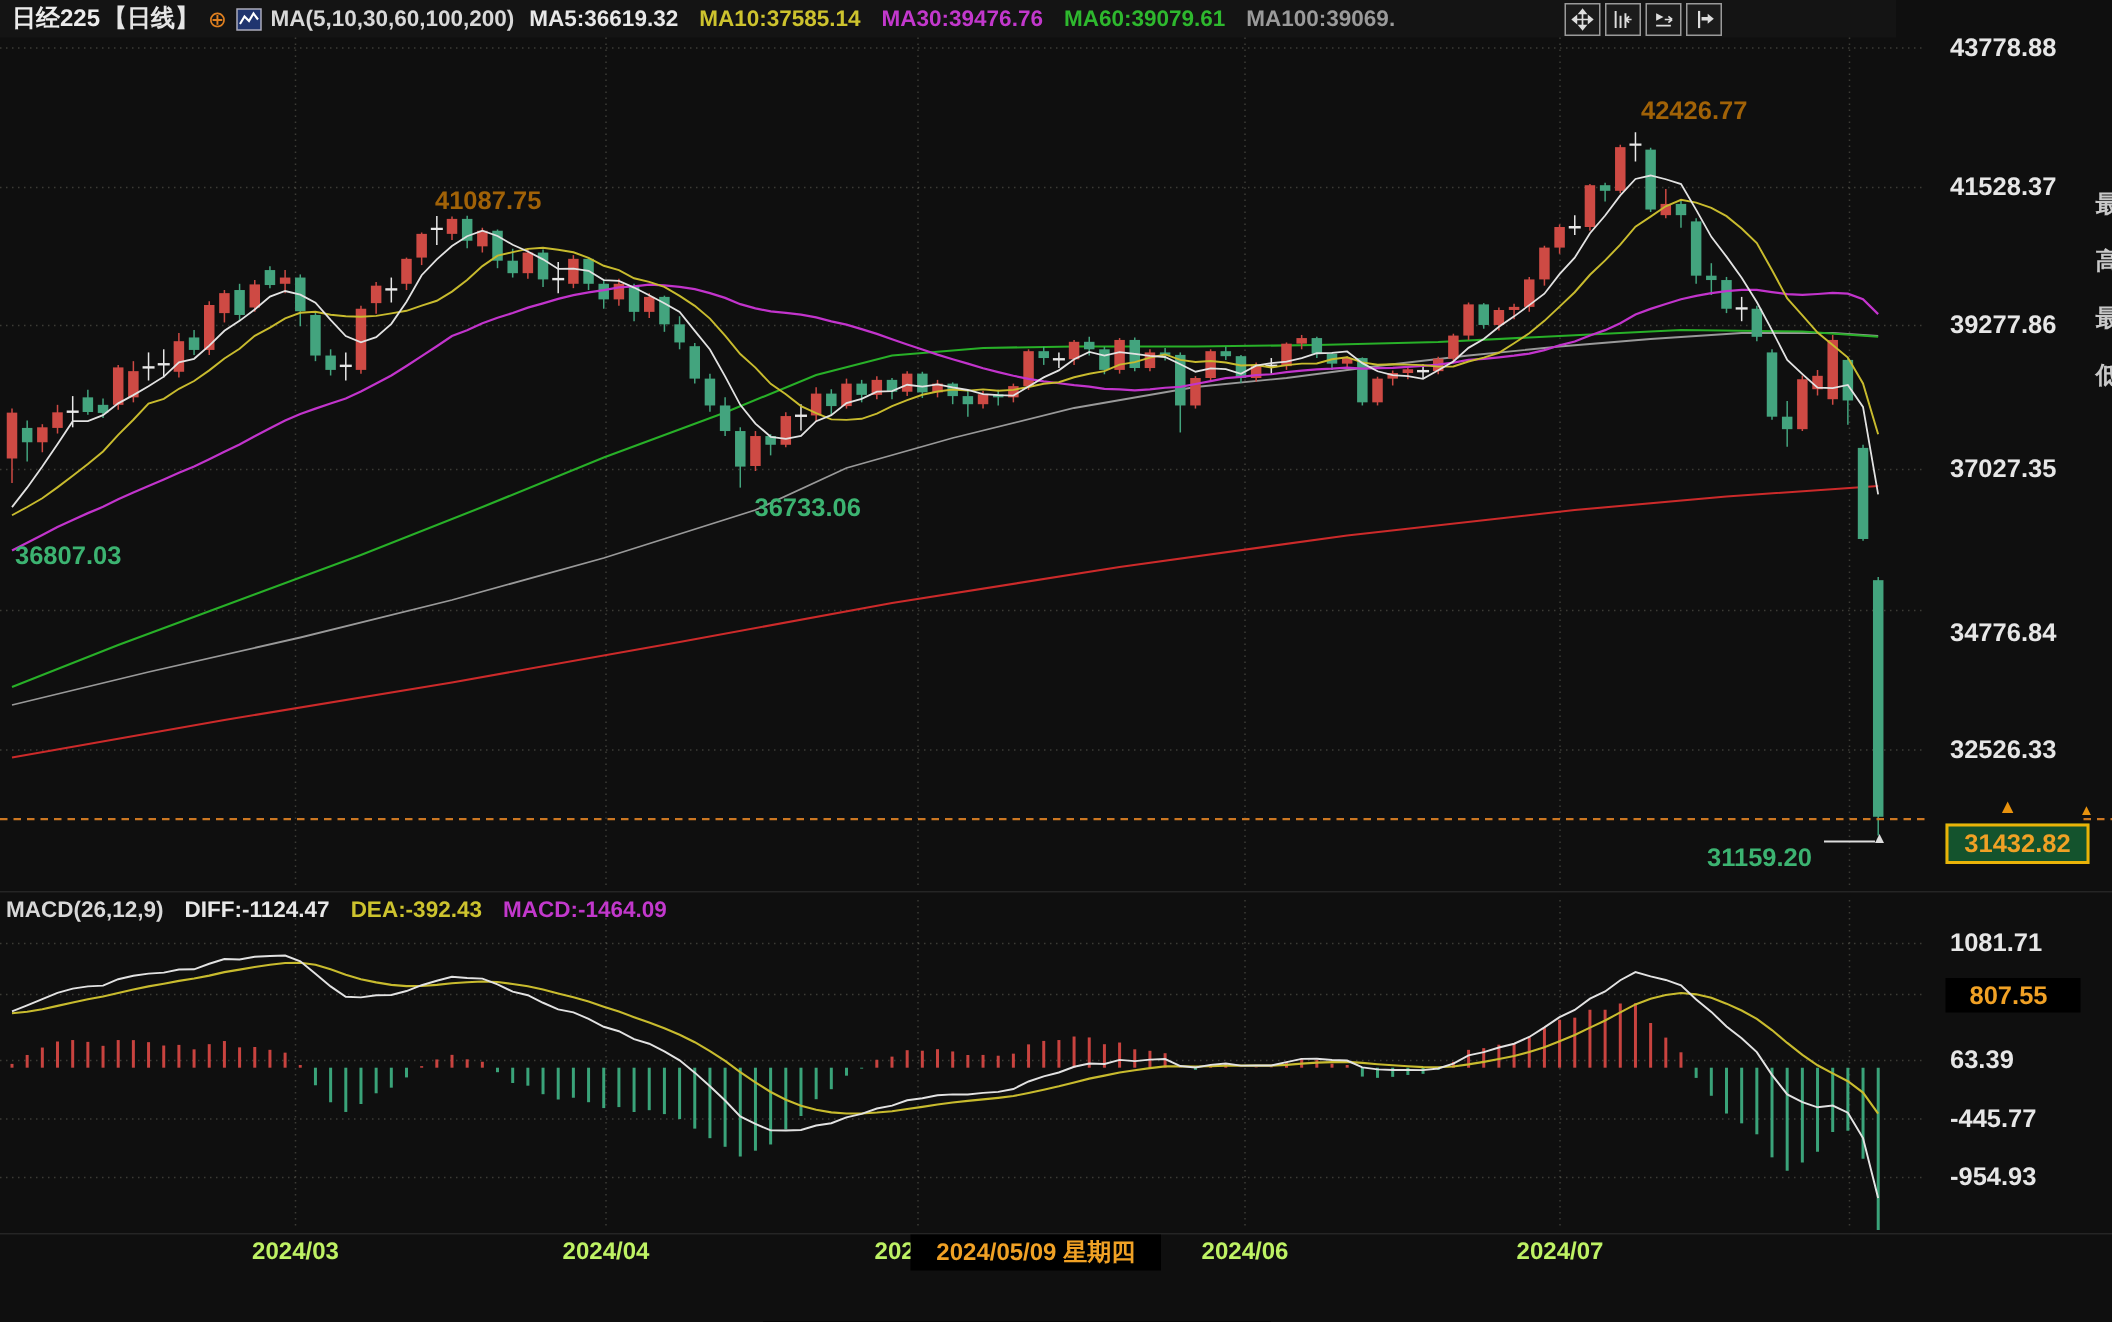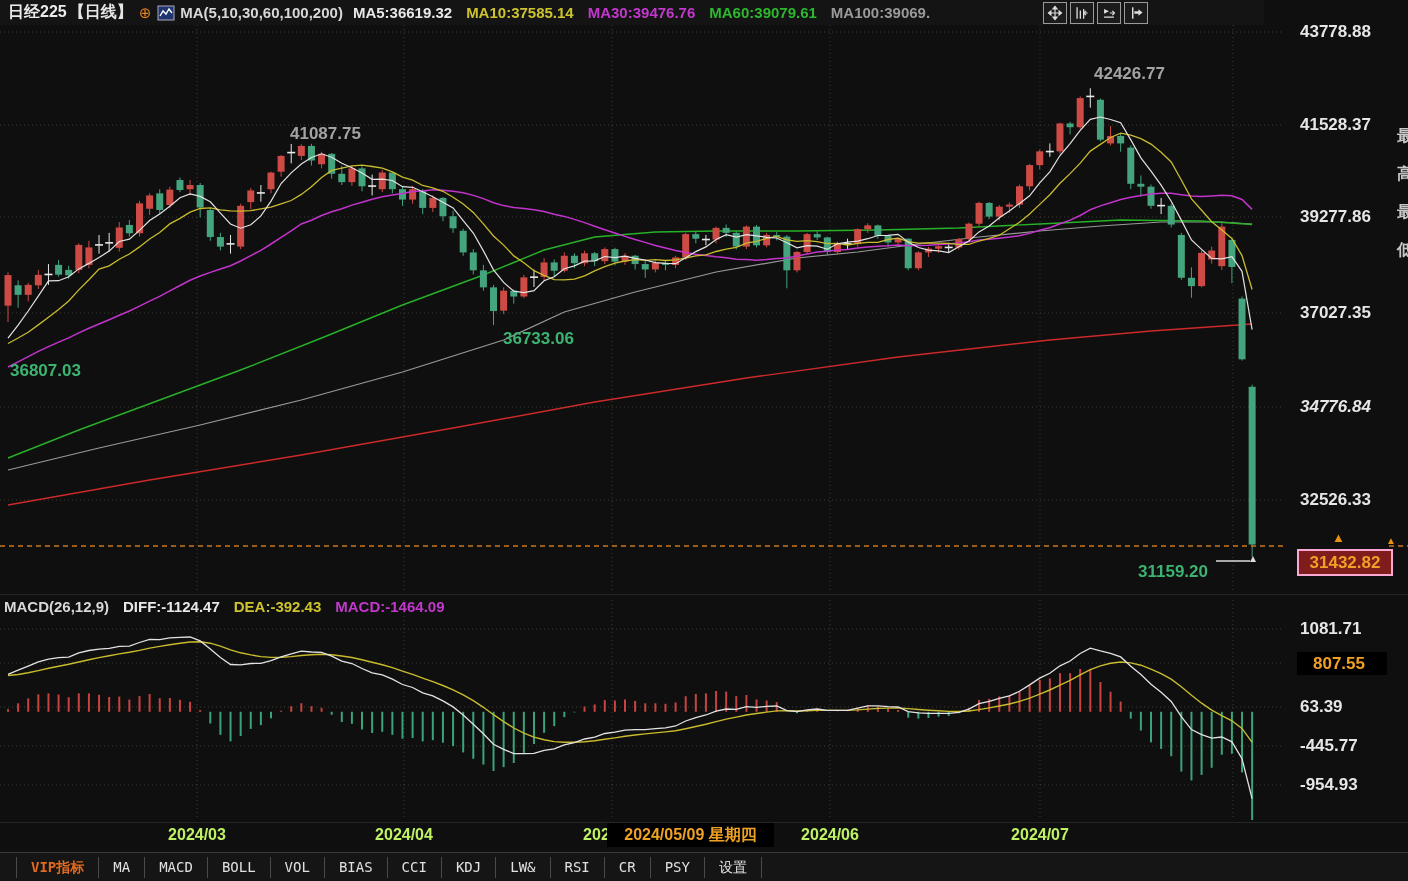--- a/index.html
+++ b/index.html
@@ -17,24 +17,24 @@
   .hdricons{position:absolute;right:116px;top:2px;display:flex;gap:3px;}
   .hbox{width:22px;height:20px;border:1px solid #9a9a9a;background:#1b1b1b;
         display:flex;align-items:center;justify-content:center;}
   
   .ylab{position:absolute;left:1300px;transform:translateY(-50%);font-size:17px;
         font-weight:bold;color:#e6e6e6;white-space:nowrap;}
   .xlab{position:absolute;top:826px;transform:translateX(-50%);font-size:16px;
         font-weight:bold;color:#bef264;}
   
   .ann{position:absolute;font-size:17px;font-weight:bold;white-space:nowrap;}
-  .ann.red{color:#a3a3a3;}
+  .ann.red{color:#a16207;}
   .ann.grn{color:#3cb371;}
-  .pricebox{position:absolute;left:1297px;top:549px;width:92px;height:23px;background:#7f1d1d;
-            border:2px solid #f9a8d4;color:#f0a125;font-size:17px;font-weight:bold;
+  .pricebox{position:absolute;left:1297px;top:549px;width:92px;height:23px;background:#14532d;
+            border:2px solid #eab308;color:#f0a125;font-size:17px;font-weight:bold;
             display:flex;align-items:center;justify-content:center;}
   .macdbox{position:absolute;left:1297px;top:652px;width:74px;height:23px;background:#000;
            color:#f0a125;font-size:17px;font-weight:bold;display:flex;align-items:center;padding-left:16px;}
   .arrowup{position:absolute;color:#e8920e;font-size:13px;line-height:13px;}
   .datebox{position:absolute;left:607px;top:823px;width:167px;height:24px;background:#000;
            color:#f0a125;font-size:16px;font-weight:bold;display:flex;align-items:center;
            justify-content:center;white-space:nowrap;z-index:5;}
   .edgecol{position:absolute;left:1397px;top:126px;width:20px;display:flex;flex-direction:column;
            gap:17px;font-size:16px;font-weight:bold;color:#c8c8c8;}
   
@@ -522,21 +522,21 @@
     </svg>
 
   <div class="divline" style="top:594px;"></div>
   <div class="divline" style="top:822px;"></div>
 
   <div id="ymain">
       <div class="ylab" style="top: 32px;">43778.88</div>
       <div class="ylab" style="top: 125px;">41528.37</div>
       <div class="ylab" style="top: 217px;">39277.86</div>
       <div class="ylab" style="top: 313px;">37027.35</div>
-      <div class="ylab" style="top: 407px; font-style: italic;">34776.84</div>
+      <div class="ylab" style="top: 422px;">34776.84</div>
       <div class="ylab" style="top: 500px;">32526.33</div>
     </div>
 
   <div id="macdhdr" style="position:absolute;left:4px;top:598px;font-size:15px;font-weight:bold;"><span style="color: rgb(216, 216, 216); margin-right: 14px;">MACD(26,12,9)</span><span style="color: rgb(232, 232, 232); margin-right: 14px;">DIFF:-1124.47</span><span style="color: rgb(205, 195, 46); margin-right: 14px;">DEA:-392.43</span><span style="color: rgb(194, 56, 204); margin-right: 14px;">MACD:-1464.09</span></div>
 
   <div id="ymacd">
       <div class="ylab" style="top: 629px;">1081.71</div>
       <div class="ylab" style="top: 707px;">63.39</div>
       <div class="ylab" style="top: 746px;">-445.77</div>
       <div class="ylab" style="top: 785px;">-954.93</div>
@@ -562,28 +562,13 @@
     </div>
   <div class="datebox">2024/05/09 星期四</div>
 
   <div class="edgecol" id="edgecol">
       <span>最</span>
       <span>高</span>
       <span>最</span>
       <span>低</span>
     </div>
 
-  <div class="tbar" id="tbar">
-      <div class="tab active">VIP指标</div>
-      <div class="tab">MA</div>
-      <div class="tab">MACD</div>
-      <div class="tab">BOLL</div>
-      <div class="tab">VOL</div>
-      <div class="tab">BIAS</div>
-      <div class="tab">CCI</div>
-      <div class="tab">KDJ</div>
-      <div class="tab">LW&amp;</div>
-      <div class="tab">RSI</div>
-      <div class="tab">CR</div>
-      <div class="tab">PSY</div>
-      <div class="tab">设置</div>
-    </div>
 </div>
 
 </body></html>

